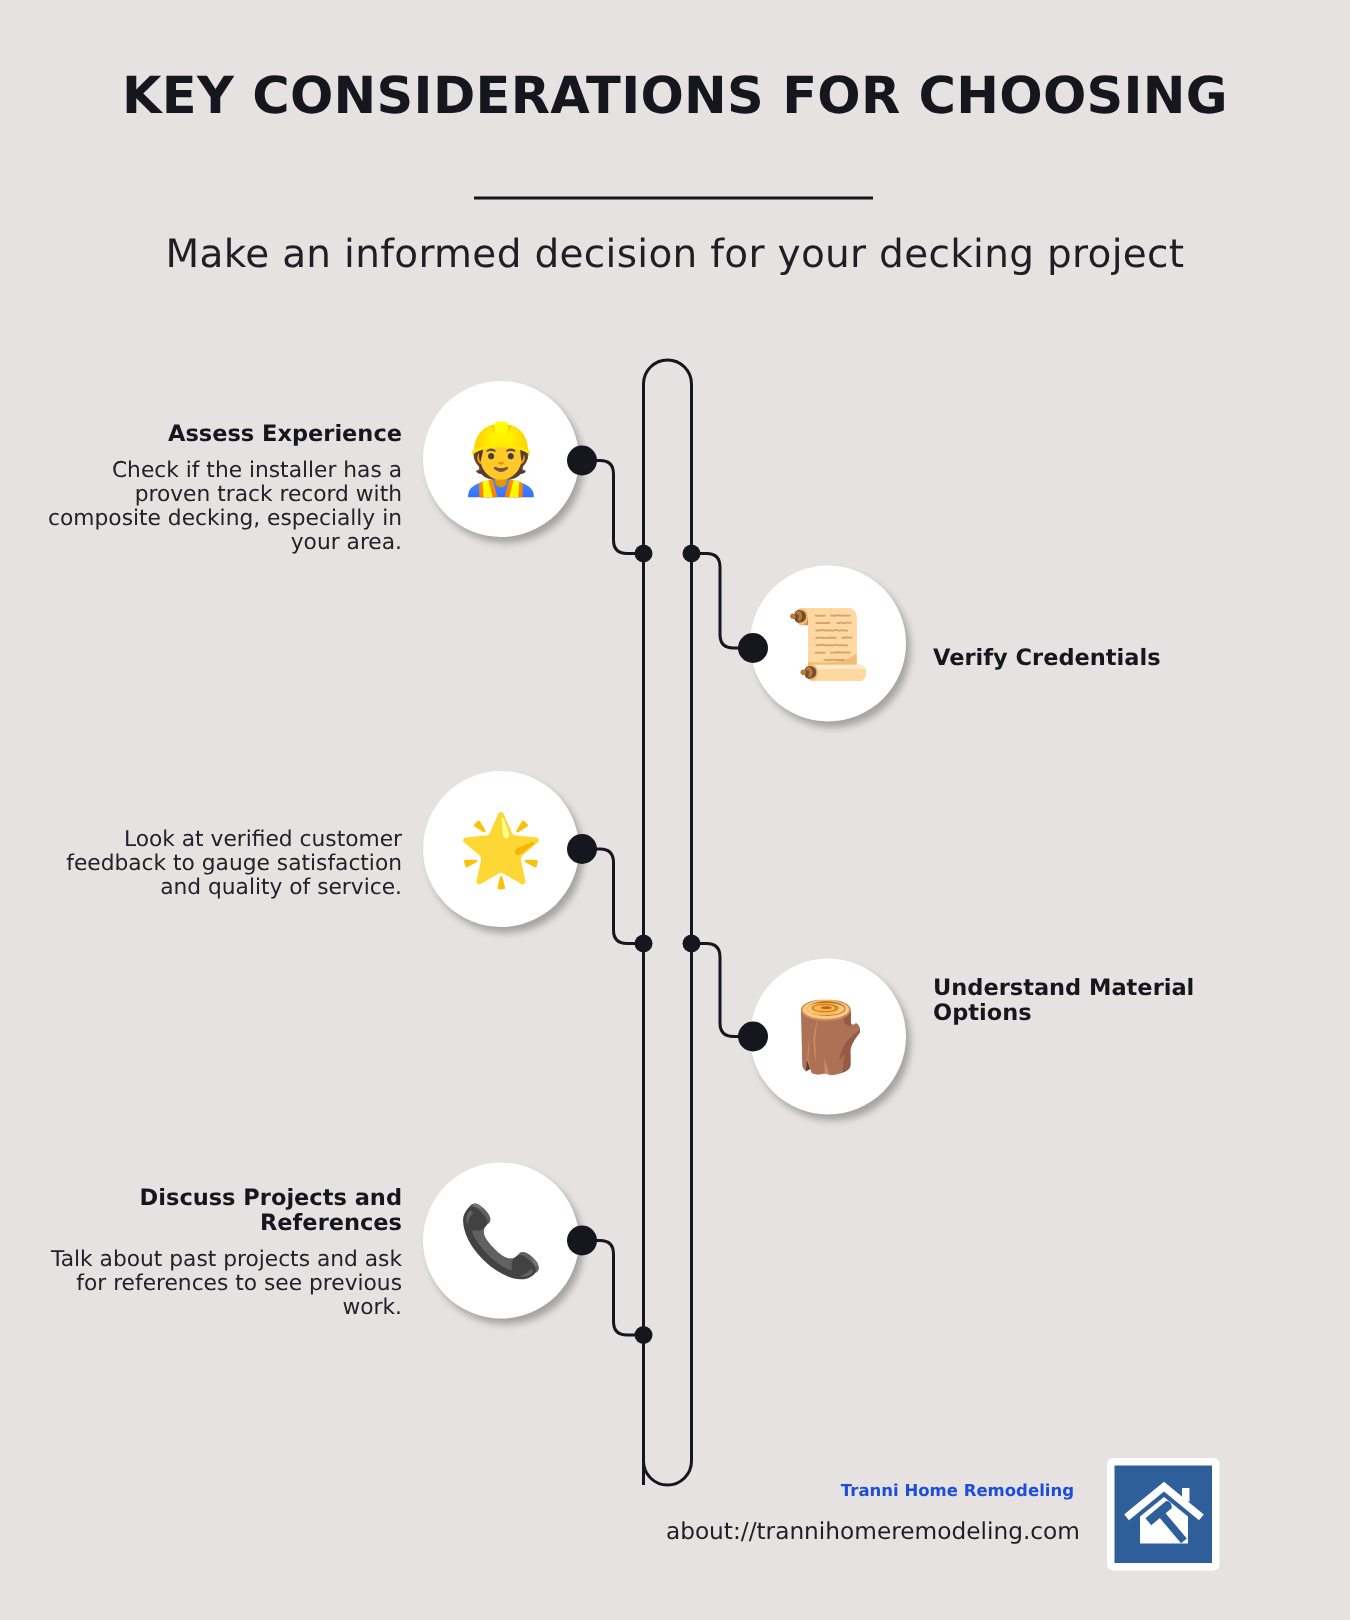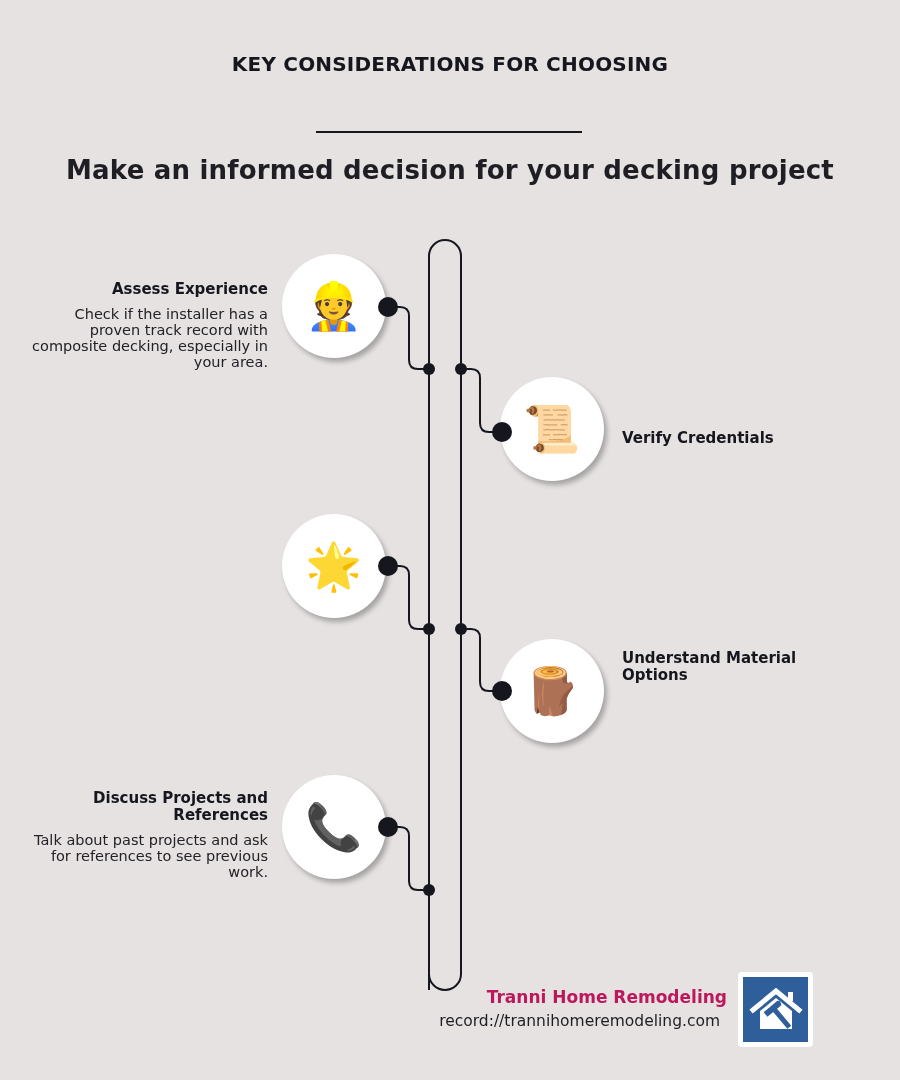--- a/index.html
+++ b/index.html
@@ -9,33 +9,33 @@
       position: relative;
       overflow: hidden;
       font-family: "Liberation Sans", "DejaVu Sans", sans-serif;
       color: #16161e;
     }
     .title {
       position: absolute; left: 0; top: 44px; width: 900px;
       text-align: center;
       font-family: "DejaVu Sans", sans-serif;
       font-weight: bold;
-      font-size: 20px; line-height: 41px;
+      font-size: 34px; line-height: 41px;
       letter-spacing: 0.2px;
       color: #16161e;
     }
     .title-rule {
       position: absolute; left: 316px; top: 131px; width: 266px; height: 2px;
       background: #16161e;
     }
     .subtitle {
       position: absolute; left: 0; top: 152px; width: 900px;
       text-align: center;
       font-family: "DejaVu Sans", sans-serif;
-      font-weight: bold;
+      font-weight: normal;
       font-size: 26px; line-height: 36px;
       letter-spacing: 0.2px;
       color: #1e1e24;
     }
     svg.lines { position: absolute; left: 0; top: 0; }
     .circle {
       position: absolute; width: 104px; height: 104px; border-radius: 50%;
       background: #ffffff;
       box-shadow: 3px 4px 5px rgba(0,0,0,0.28);
       display: flex; align-items: center; justify-content: center;
@@ -52,23 +52,23 @@
     }
     .item p {
       margin: 8px 0 0 0;
       font-family: "DejaVu Sans", sans-serif;
       font-size: 14.5px; line-height: 16px;
       color: #222228;
     }
     .item.left { text-align: right; right: 632px; width: 240px; }
     .item.right { text-align: left; left: 622px; width: 220px; }
     .footer-name {
-      position: absolute; right: 173px; top: 987px;
+      position: absolute; right: 184px; top: 987px;
       font-family: "DejaVu Sans", sans-serif; font-weight: bold;
-      font-size: 17px; color: #be185d;
+      font-size: 11px; color: #1d4ed8;
     }
     .footer-url {
       position: absolute; right: 180px; top: 1012px;
       font-family: "DejaVu Sans", sans-serif;
       font-size: 15.5px; color: #1e1e24;
     }
     .logo {
       position: absolute; left: 738px; top: 972px; width: 75px; height: 75px;
       background: #ffffff; border-radius: 4px;
       display: flex; align-items: center; justify-content: center;
@@ -125,20 +125,21 @@
     <span>📜</span>
   </div>
   <div class="item right" style="top:382px;margin-top:48px;">
     <h3>Verify Credentials</h3>
   </div>
 
   <div class="circle" style="left:282px; top:514px;">
     <span>🌟</span>
   </div>
   <div class="item left" style="top:544px;">
+    <p>Look at verified customer feedback to gauge satisfaction and quality of service.</p>
   </div>
 
   <div class="circle" style="left:500px; top:639px;">
     <span>🪵</span>
   </div>
   <div class="item right" style="top:650px;">
     <h3>Understand Material Options</h3>
   </div>
 
   <div class="circle" style="left:282px; top:775px;">
@@ -153,21 +154,21 @@
     <g fill="#16161e">
       <circle cx="388" cy="307" r="10"></circle>
       <circle cx="502" cy="432" r="10"></circle>
       <circle cx="388" cy="566" r="10"></circle>
       <circle cx="502" cy="691" r="10"></circle>
       <circle cx="388" cy="827" r="10"></circle>
     </g>
   </svg>
 
   <div class="footer-name">Tranni Home Remodeling</div>
-  <div class="footer-url">record://trannihomeremodeling.com</div>
+  <div class="footer-url">about://trannihomeremodeling.com</div>
   <div class="logo">
     <div class="logo-inner">
       <svg width="54" height="54" viewBox="0 0 54 54">
 
         <path d="M4 27 L27 8 L50 27" fill="none" stroke="#ffffff" stroke-width="5" stroke-linecap="square" stroke-linejoin="miter"></path>
         <rect x="39" y="9" width="5" height="9" fill="#ffffff"></rect>
 
         <path d="M11 28 L27 15 L43 28 L43 46 L11 46 Z" fill="#ffffff"></path>
 
         <g transform="rotate(-40 30 32)">

